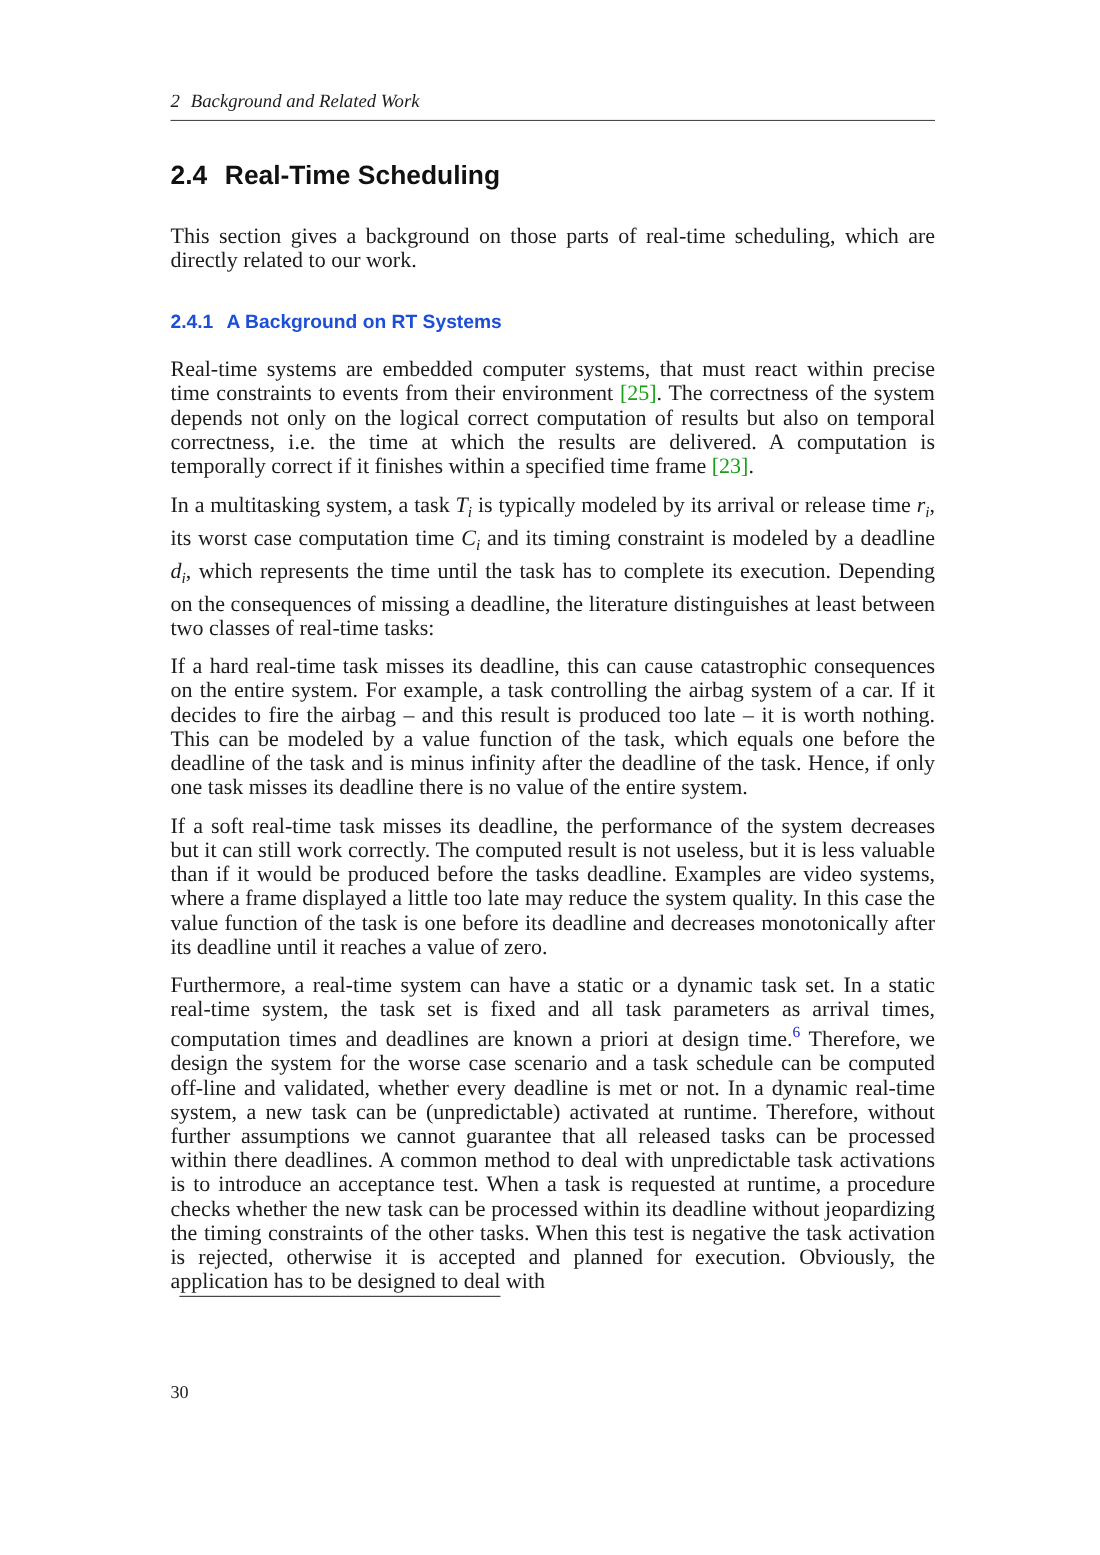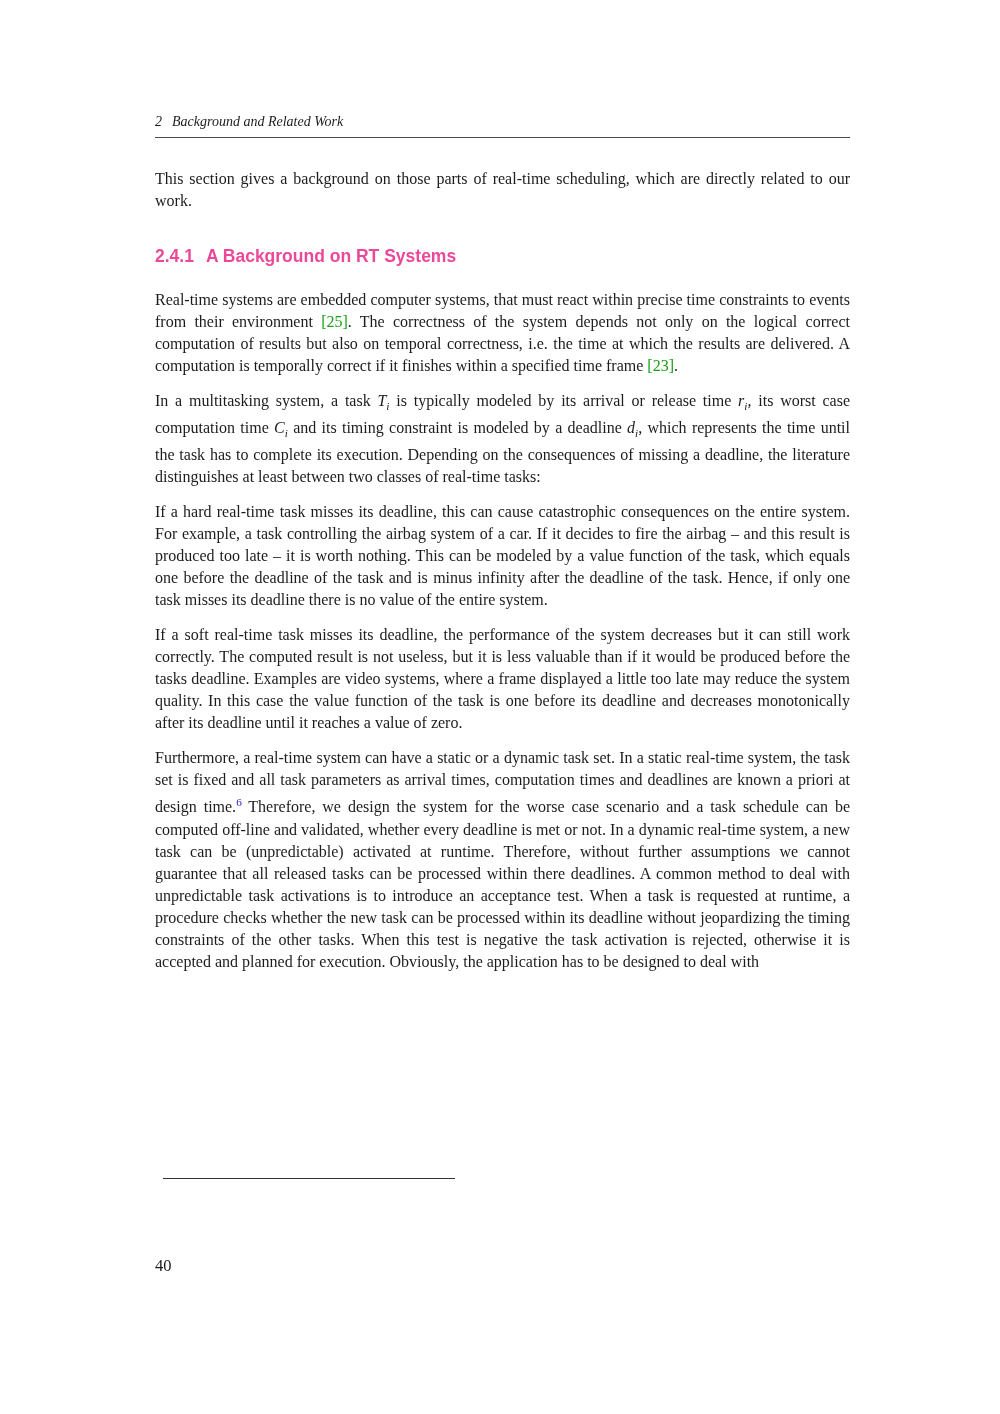--- a/index.html
+++ b/index.html
@@ -6,46 +6,46 @@
   html, body { background:#ffffff; }
   body {
     width:1000px; height:1414px; position:relative; overflow:hidden;
     font-family:"Liberation Serif", serif;
     color:#1c1c1c;
   }
   .page {
     position:absolute; left:155px; top:0; width:695px;
   }
   .running-header {
-    margin-top:114px;
+    margin-top:82px;
     font-style:italic;
-    font-size:14px;
+    font-size:17px;
     padding-bottom:7px;
     border-bottom:1px solid #4a4a4a;
   }
   .running-header .hdr-num { margin-right:10px; }
   .section-heading {
     margin-top:36px;
     font-family:"Liberation Sans", sans-serif;
     font-weight:bold;
     font-size:24px;
     color:#111;
   }
   .section-heading .sec-num { margin-right:16px; }
   .intro-par { margin-top:30px; }
   .subsection-heading {
     margin-top:34px;
     font-family:"Liberation Sans", sans-serif;
     font-weight:bold;
     font-size:17.5px;
-    color:#ec4899;
+    color:#1d4ed8;
   }
   .subsection-heading .sec-num { margin-right:12px; }
   .body-par {
-    font-size:16px;
+    font-size:20px;
     line-height:22px;
     text-align:justify;
     margin-bottom:13px;
   }
   .first-par { margin-top:22px; }
   .it { }
   .mi { font-style:italic; }
   sub.msub { font-style:italic; font-size:70%; }
   .cite { color:#18a018; }
   sup.fnref {
@@ -74,32 +74,35 @@
 </style>
 </head>
 <body>
 
 <div class="page">
 
   <header class="running-header">
     <span class="hdr-num">2</span><span>Background and Related Work</span>
   </header>
 
+  <h1 class="section-heading">
+    <span class="sec-num">2.4</span><span>Real-Time Scheduling</span>
+  </h1>
 
   <p class="body-par intro-par"><span>This section gives a background on those parts of real-time scheduling, which are directly related to our work.</span></p>
 
   <h2 class="subsection-heading">
     <span class="sec-num">2.4.1</span><span>A Background on RT Systems</span>
   </h2>
 
   <p class="body-par first-par"><span>Real-time systems are embedded computer systems, that must react within precise time constraints to events from their environment </span><span class="cite">[25]</span><span>. The correctness of the system depends not only on the logical correct computation of results but also on temporal correctness, i.e. the time at which the results are delivered. A computation is temporally correct if it finishes within a specified time frame </span><span class="cite">[23]</span><span>.</span></p>
   <p class="body-par"><span>In a multitasking system, a task </span><span class="mi">T</span><sub class="msub">i</sub><span> is typically modeled by its arrival or release time </span><span class="mi">r</span><sub class="msub">i</sub><span>, its worst case computation time </span><span class="mi">C</span><sub class="msub">i</sub><span> and its timing constraint is modeled by a </span><span class="it">deadline</span><span> </span><span class="mi">d</span><sub class="msub">i</sub><span>, which represents the time until the task has to complete its execution. Depending on the consequences of missing a deadline, the literature distinguishes at least between two classes of real-time tasks:</span></p>
   <p class="body-par"><span>If a </span><span class="it">hard real-time task</span><span> misses its deadline, this can cause catastrophic consequences on the entire system. For example, a task controlling the airbag system of a car. If it decides to fire the airbag – and this result is produced too late – it is worth nothing. This can be modeled by a value function of the task, which equals one before the deadline of the task and is minus infinity after the deadline of the task. Hence, if only one task misses its deadline there is no value of the entire system.</span></p>
   <p class="body-par"><span>If a </span><span class="it">soft real-time task</span><span> misses its deadline, the performance of the system decreases but it can still work correctly. The computed result is not useless, but it is less valuable than if it would be produced before the tasks deadline. Examples are video systems, where a frame displayed a little too late may reduce the system quality. In this case the value function of the task is one before its deadline and decreases monotonically after its deadline until it reaches a value of zero.</span></p>
   <p class="body-par"><span>Furthermore, a real-time system can have a </span><span class="it">static</span><span> or a </span><span class="it">dynamic</span><span> task set. In a static real-time system, the task set is fixed and all task parameters as arrival times, computation times and deadlines are known a priori at design time.</span><sup class="fnref">6</sup><span> Therefore, we design the system for the worse case scenario and a task schedule can be computed off-line and validated, whether every deadline is met or not. In a dynamic real-time system, a new task can be (unpredictable) activated at runtime. Therefore, without further assumptions we cannot guarantee that all released tasks can be processed within there deadlines. A common method to deal with unpredictable task activations is to introduce an acceptance test. When a task is requested at runtime, a procedure checks whether the new task can be processed within its deadline without jeopardizing the timing constraints of the other tasks. When this test is negative the task activation is rejected, otherwise it is accepted and planned for execution. Obviously, the application has to be designed to deal with</span></p>
 
 </div>
 
 <div class="footnote-block">
   <div class="footnote-rule"></div>
 </div>
 
-<div class="page-number">40</div>
+<div class="page-number">30</div>
 
 </body></html>

